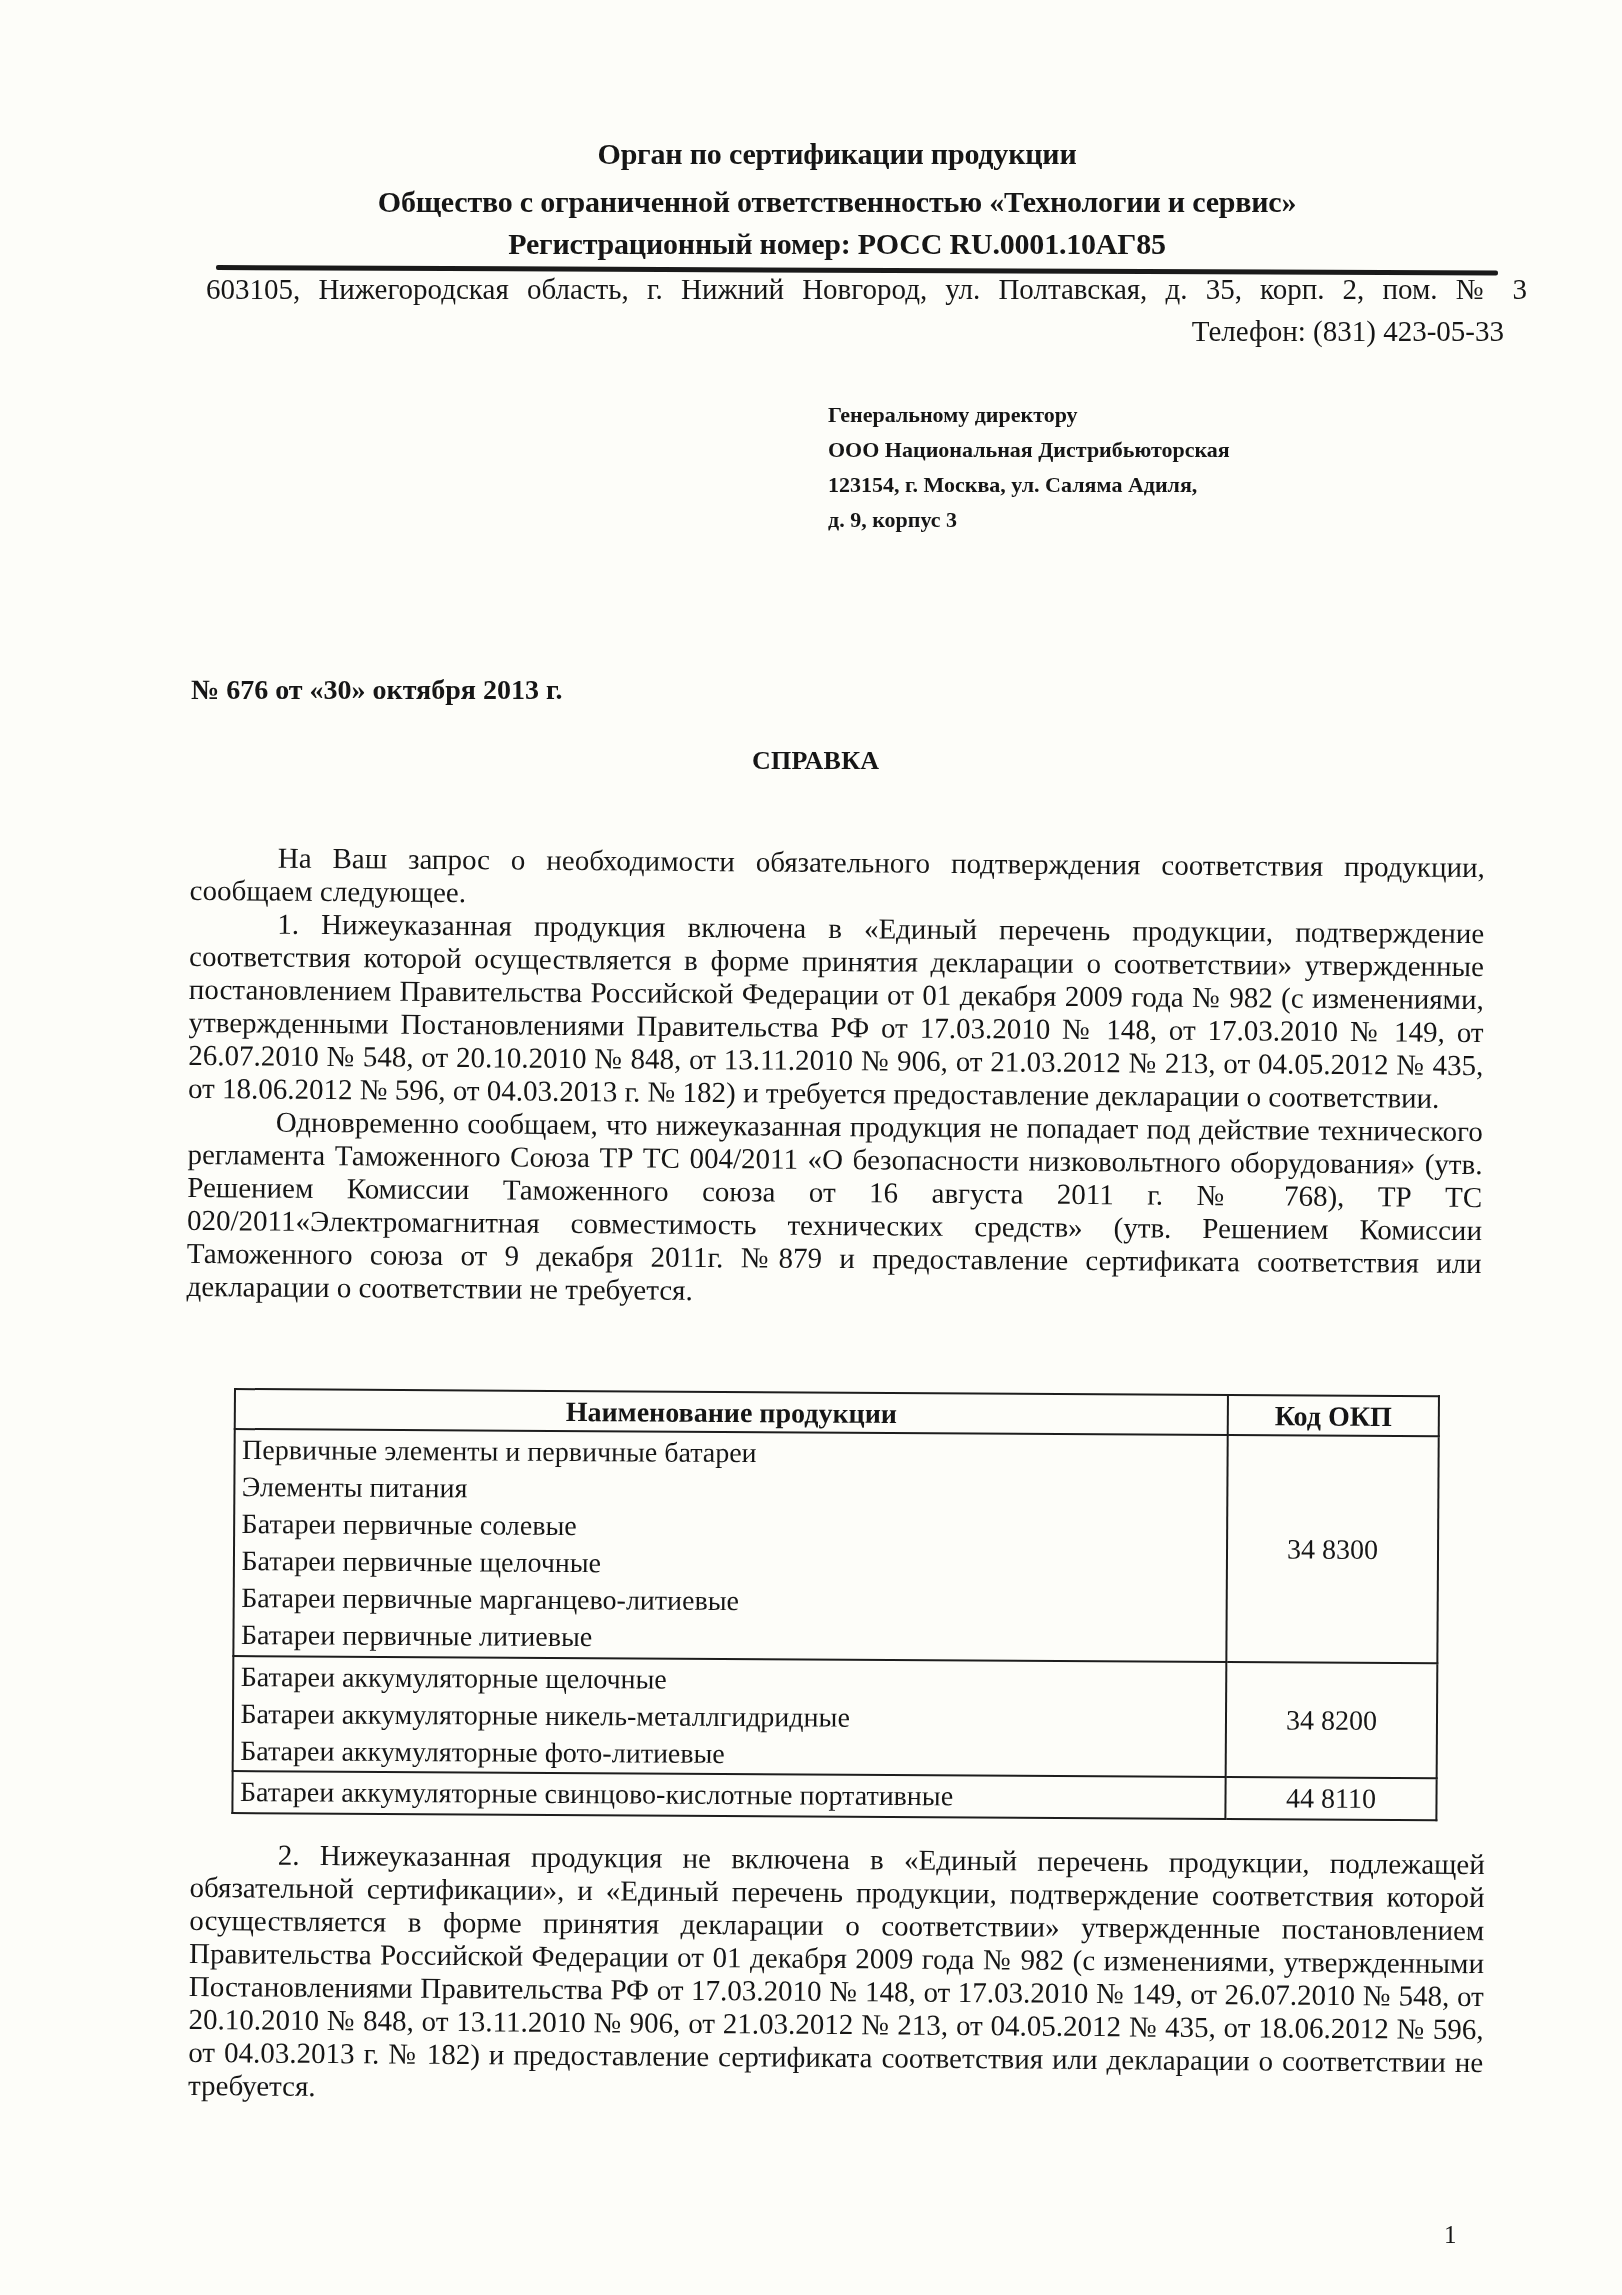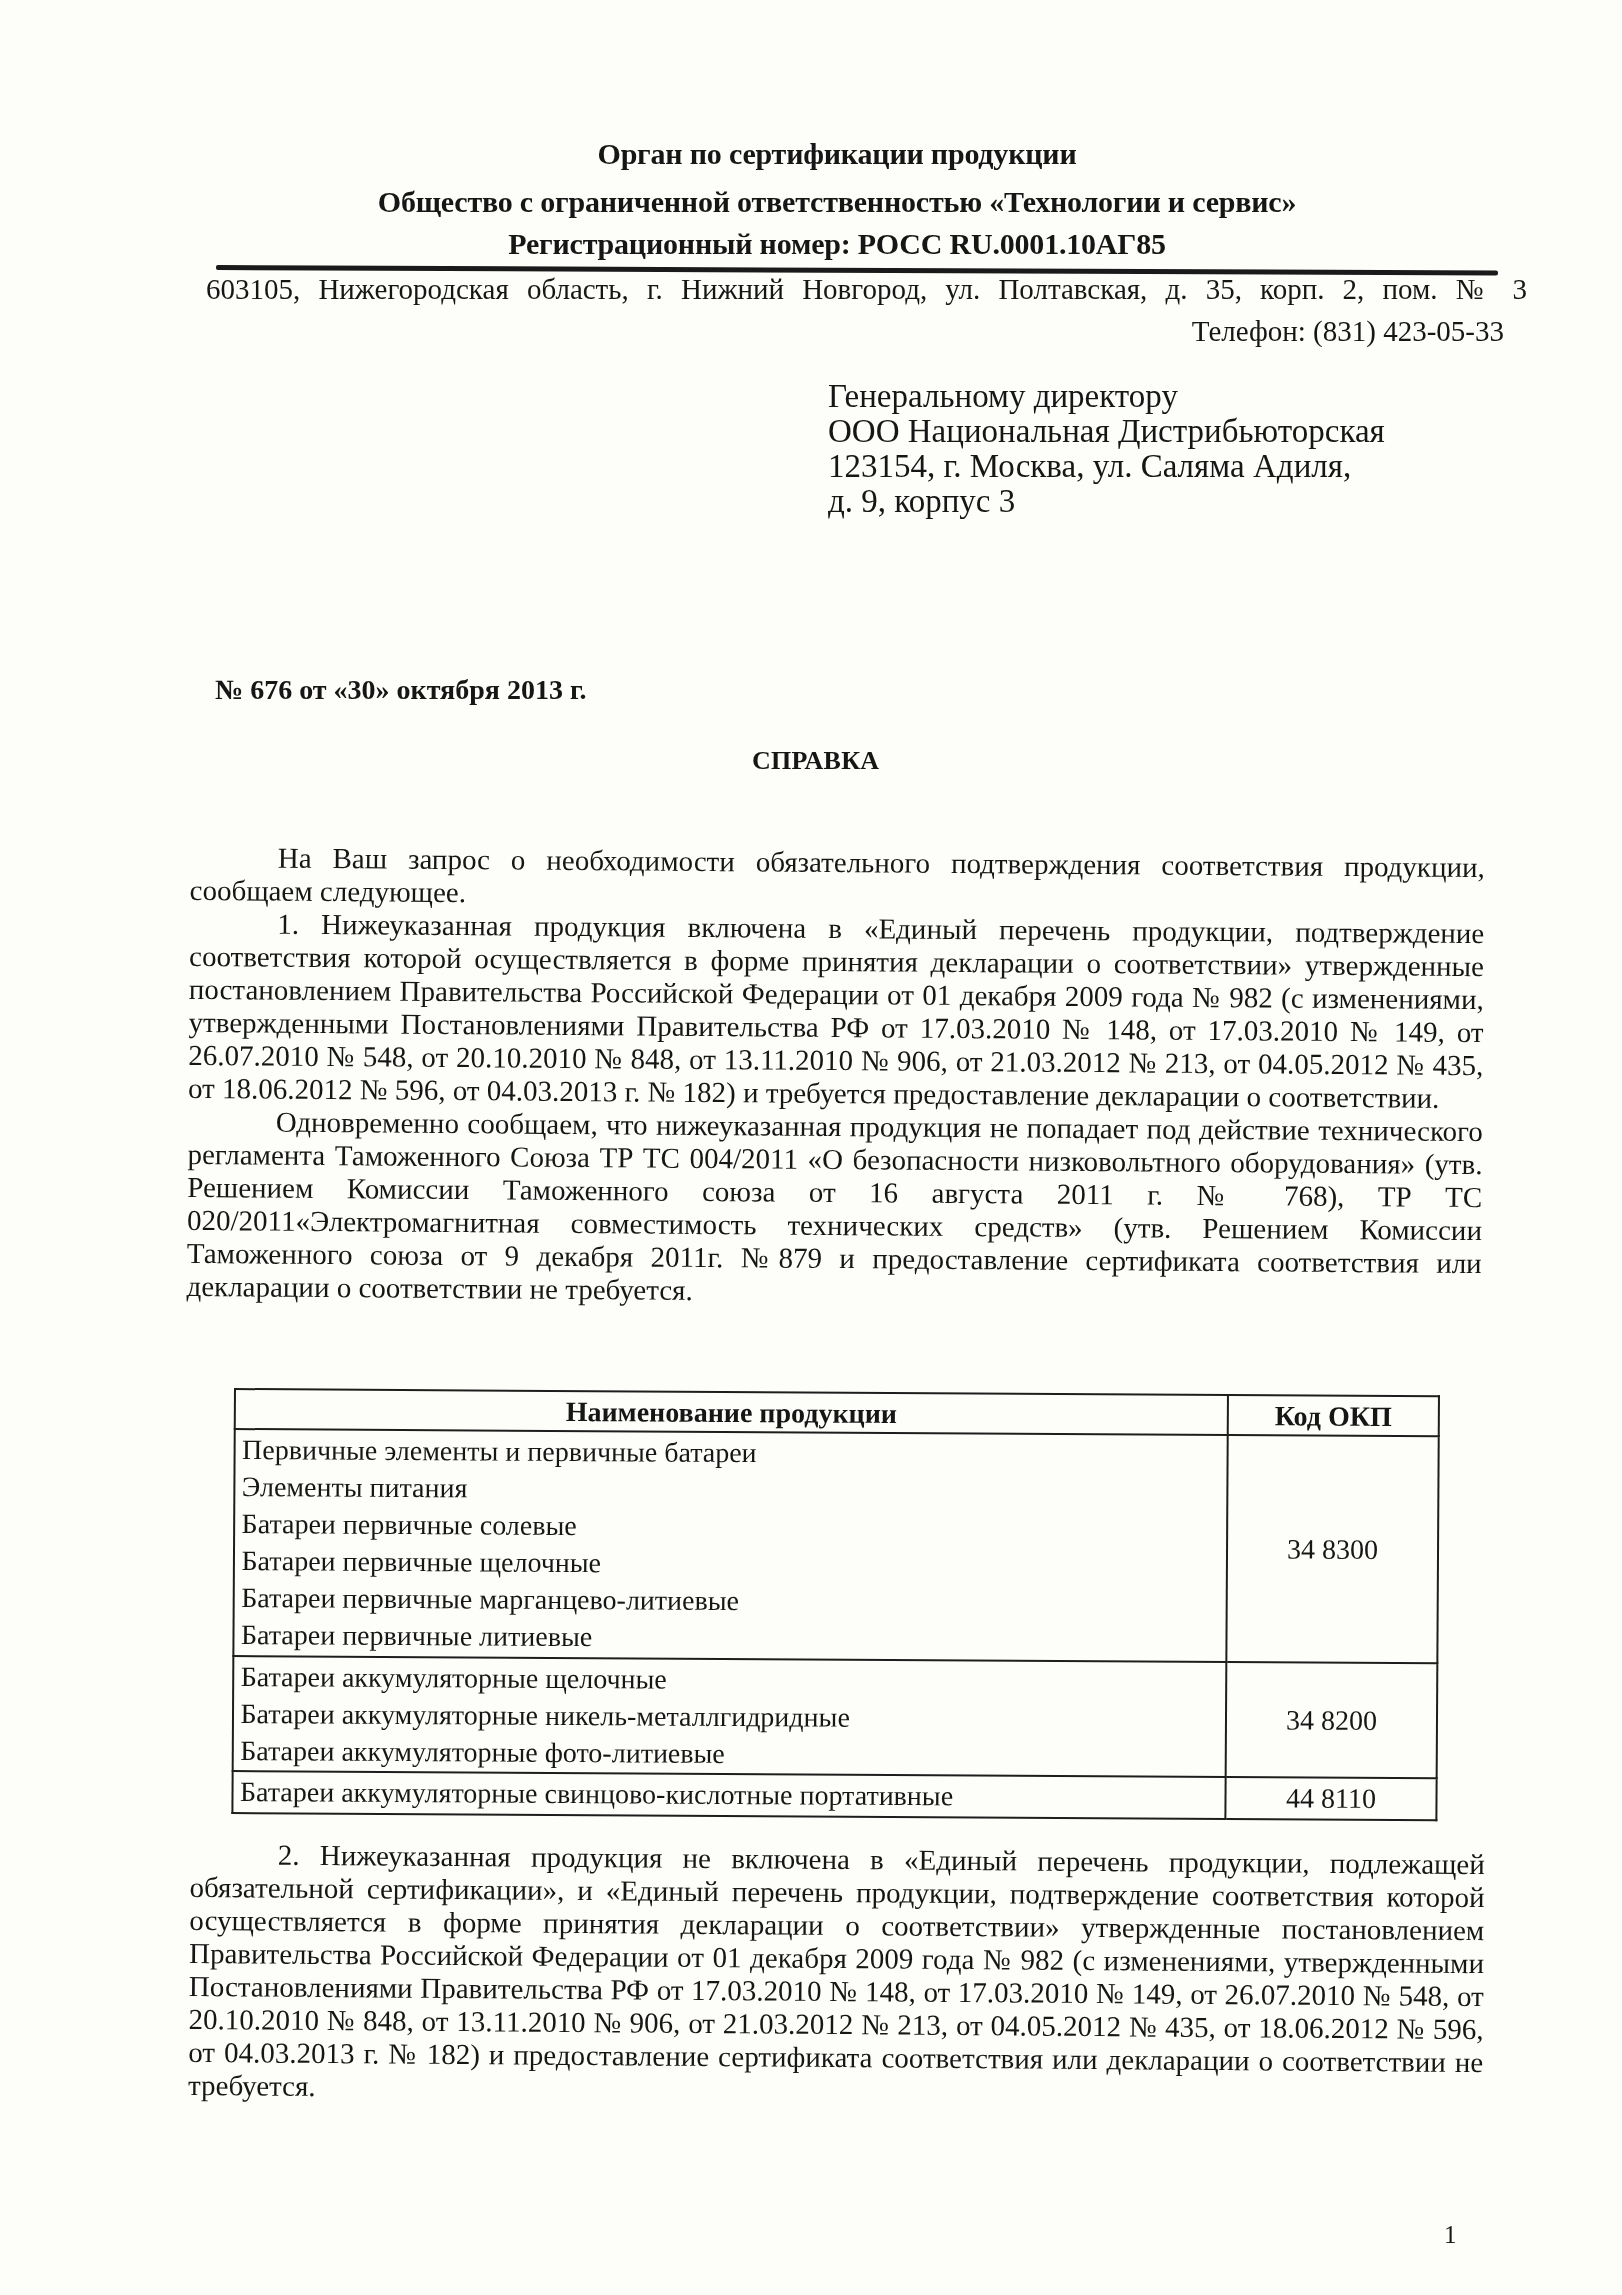--- a/index.html
+++ b/index.html
@@ -21,25 +21,25 @@
   .hdr3 { top: 229px; left: 26px; }
   .rule {
     left: 216px; top: 265px; width: 1282px; height: 4.6px;
     background: #1a1a1a; transform: rotate(0.25deg); transform-origin: left center;
     border-radius: 2px;
   }
   .addr { left: 196px; width: 1308px; text-align: right; font-size: 29px; line-height: 1; }
   .addr1 { top: 275px; left: 206px; text-align: left; width: 1321px; text-align: justify; text-align-last: justify; }
   .addr2 { top: 317px; }
   .recipient {
-    left: 828px; top: 379px; width: 654px;
-    font-weight: normal; font-size: 33px; line-height: 35px;
+    left: 828px; top: 397px; width: 654px;
+    font-weight: bold; font-size: 22px; line-height: 35px;
   }
   .recipient div { white-space: nowrap; }
-  .docnum { left: 191px; top: 674px; font-weight: bold; font-size: 28px; margin-left: 24px; }
+  .docnum { left: 191px; top: 674px; font-weight: bold; font-size: 28px; }
   .title  { left: 752px; top: 746px; font-weight: bold; font-size: 26px; letter-spacing: 0.3px; }
   .body {
     left: 190px; width: 1295px; font-size: 29px; line-height: 33px;
     text-align: justify;
   }
   .body p { margin: 0; text-indent: 88px; }
   .p-intro { top: 841px; transform: rotate(0.45deg); transform-origin: left top; }
   .p2 { top: 1838px; transform: rotate(0.45deg); transform-origin: left top; }
   table.products {
     position: absolute; left: 234px; top: 1388px; width: 1206px;

